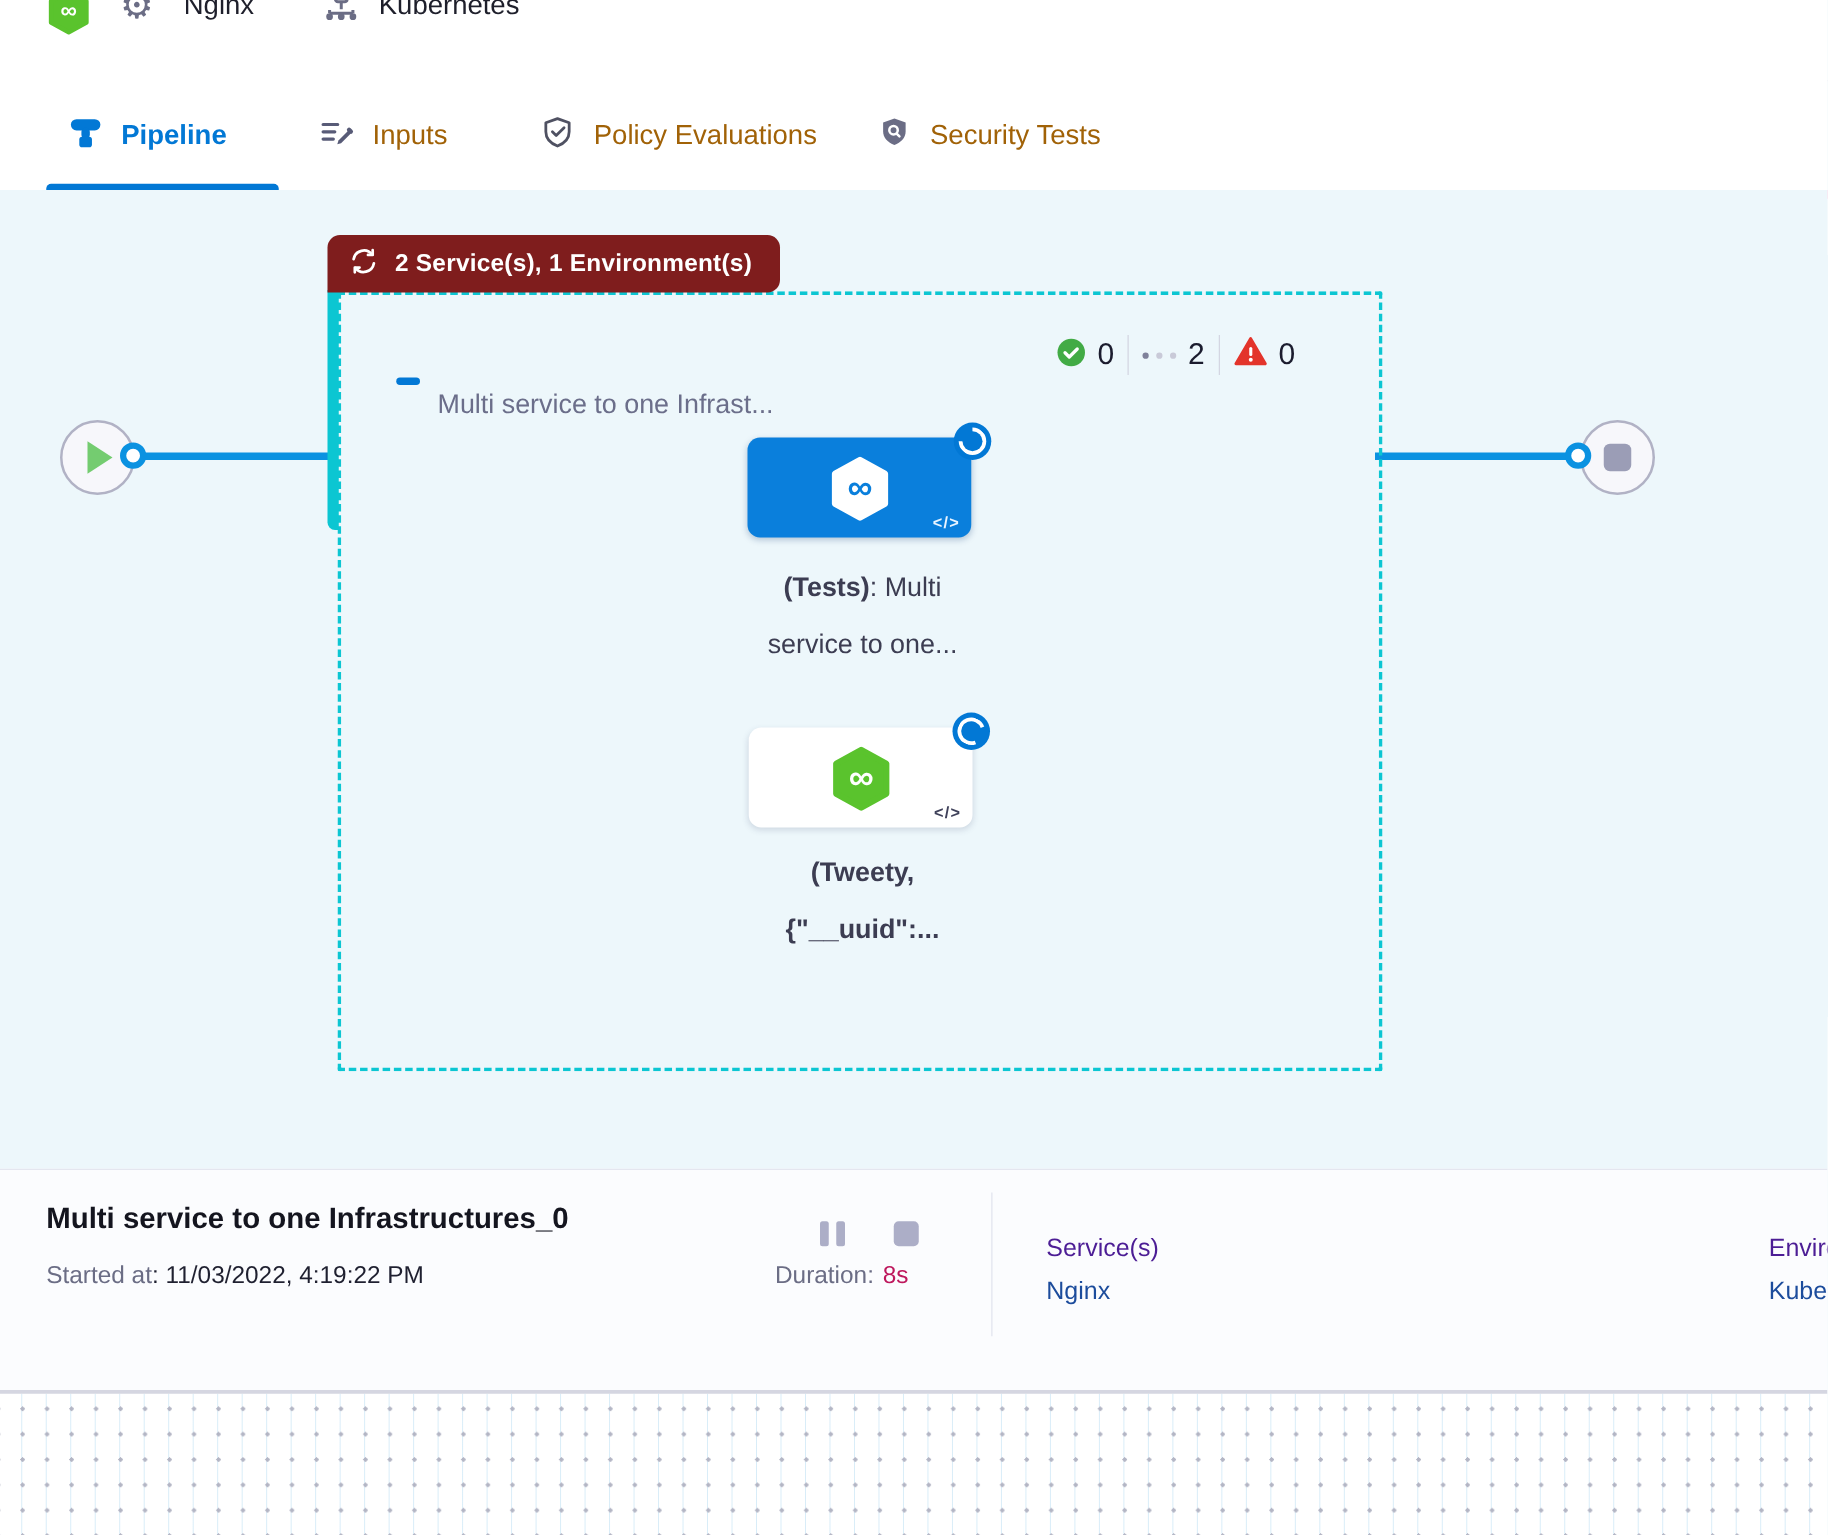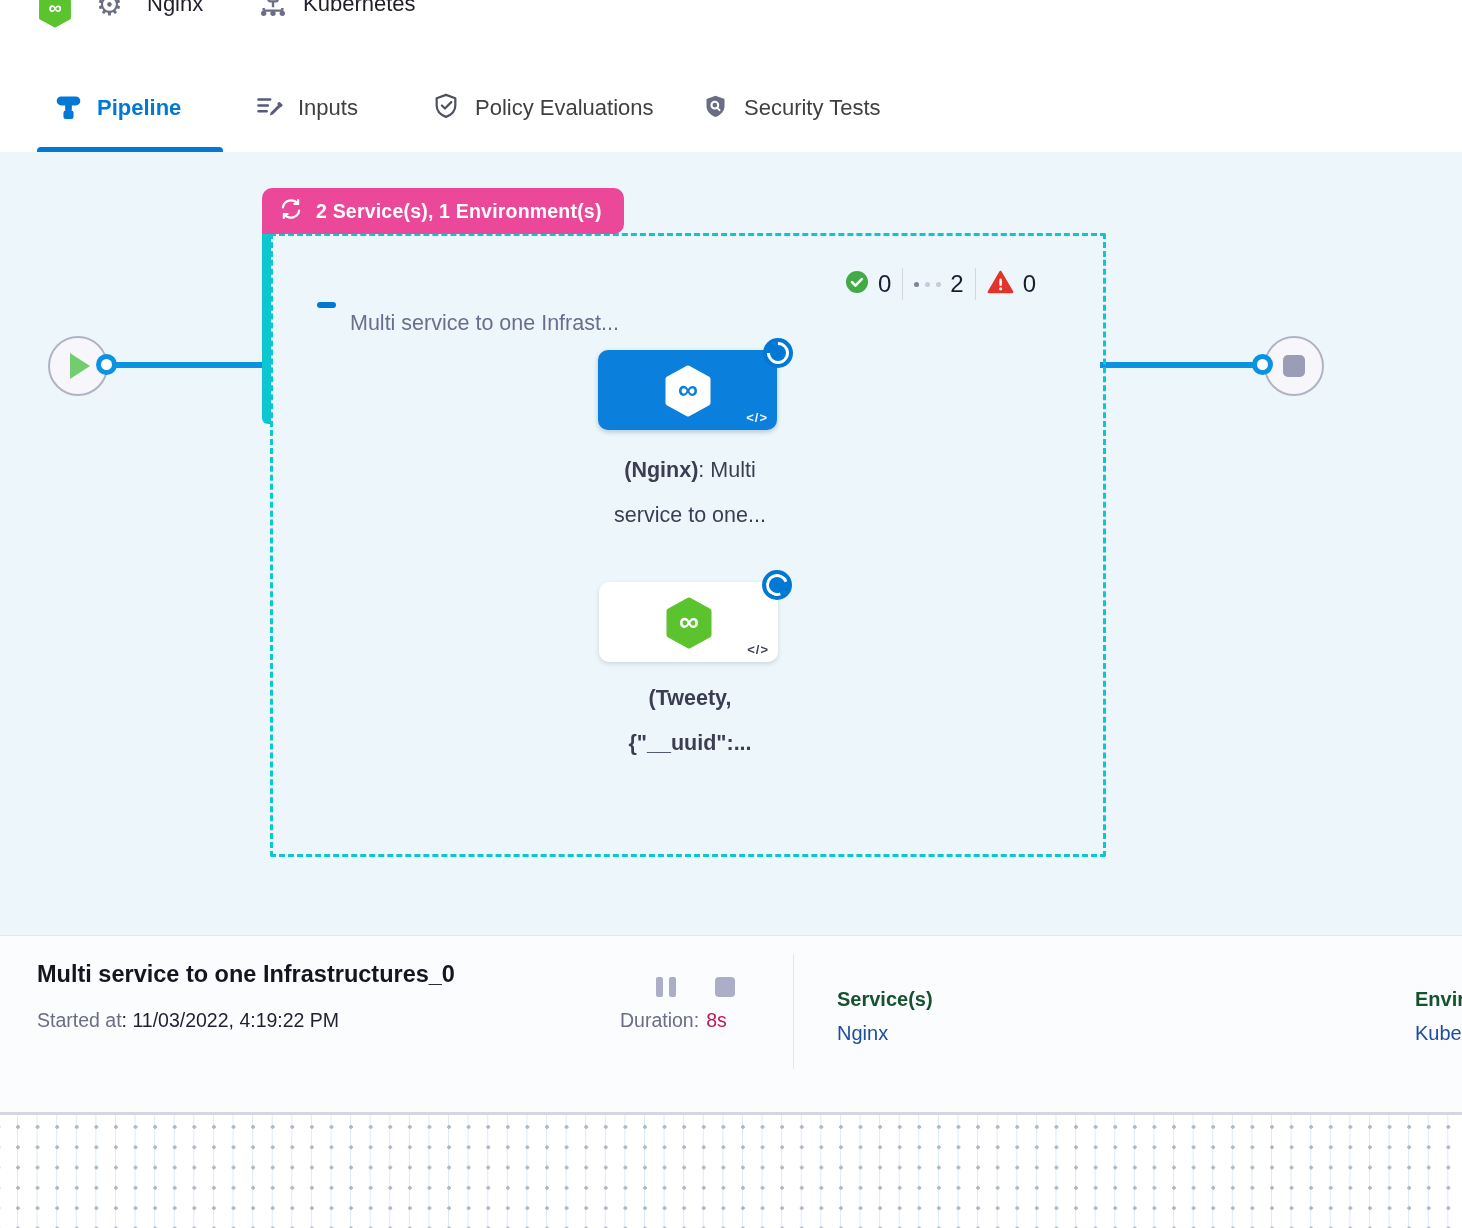--- a/index.html
+++ b/index.html
@@ -11,21 +11,21 @@
   .topbar{position:absolute;top:0;left:0;width:100%;height:64px;background:#fff;border-bottom:1px solid #d9dbe7;}
   .topbar .logo{position:absolute;left:38px;top:-9px;}
   .gear{position:absolute;left:96px;top:-13px;font-size:30px;color:#6b6d85;line-height:36px;}
   .crumb-nginx{position:absolute;left:147px;top:-9px;font-size:22px;font-weight:500;color:#1e1f2b;}
   .k8s-ic{position:absolute;left:257px;top:-10px;}
   .crumb-k8s{position:absolute;left:303px;top:-9px;font-size:22px;font-weight:500;color:#1e1f2b;}
 
   
   .tabbar{position:absolute;top:64px;left:0;width:100%;height:88px;background:#fff;border-bottom:7px solid #f9a8d4;}
   .tab{position:absolute;top:0;height:88px;display:flex;align-items:center;gap:15px;cursor:pointer;}
-  .tab .tlabel{font-size:22px;font-weight:500;color:#404040;}
+  .tab .tlabel{font-size:22px;font-weight:500;color:#a16207;}
   .tab.active .tlabel{color:#0278d5;font-weight:700;}
   .tab-pipeline{left:55px;}
   .tab-inputs{left:255px;}
   .tab-policy{left:432px;justify-content:space-between;}
   .tab-security{left:702px;}
   .tab-underline{position:absolute;left:37px;bottom:0;width:186px;height:5px;background:#0278d5;border-radius:4px 4px 0 0;}
 
   
   .canvas{position:absolute;top:152px;left:0;width:1462px;height:783px;background:#edf7fb;overflow:hidden;}
 
@@ -36,21 +36,21 @@
   .endpoint.a{left:96px;}
   .endpoint.b{left:1252px;}
 
   .node-circle{position:absolute;width:56px;height:56px;border-radius:50%;background:#f7f7fb;border:2px solid #b1b2c5;top:184px;}
   .start-node{left:48px;}
   .end-node{left:1264px;}
   .play-tri{position:absolute;left:20px;top:15px;width:0;height:0;border-style:solid;
             border-width:13px 0 13px 20px;border-color:transparent transparent transparent #74cc70;}
   .stop-sq{position:absolute;left:17px;top:17px;width:22px;height:22px;border-radius:5px;background:#9b9db6;}
 
-  .stage-badge{position:absolute;left:262px;top:36px;height:46px;padding:0 22px 0 16px;background:#ec4899;
+  .stage-badge{position:absolute;left:262px;top:36px;height:46px;padding:0 22px 0 16px;background:#7f1d1d;
                border-radius:10px 10px 10px 0;display:flex;align-items:center;gap:12px;z-index:3;cursor:pointer;}
   .stage-badge .btxt{color:#fff;font-size:19.5px;font-weight:600;letter-spacing:.2px;}
   .stage-strip{position:absolute;left:262px;top:80px;width:9px;height:192px;background:#0cc6d2;border-radius:0 0 0 6px;z-index:2;}
   .stage-box{position:absolute;left:270px;top:81px;width:830px;height:618px;border:3px dashed #0cc6d2;border-radius:2px;z-index:1;}
 
   .stage-title-row{position:absolute;left:317px;top:122px;display:flex;align-items:center;gap:14px;z-index:2;}
   .minus-btn{width:19px;height:6px;background:#0278d5;border-radius:3px;cursor:pointer;}
   .stage-title{font-size:21.5px;font-weight:500;color:#6b6e8a;margin-top:37px;}
 
   .counters{position:absolute;left:845px;top:116px;display:flex;align-items:center;z-index:2;}
@@ -86,21 +86,21 @@
   .started .glabel{color:#6b6d85;margin-top:10px;}
   .ctrl{position:absolute;top:41px;cursor:pointer;}
   .pause-ic{left:656px;width:22px;height:20px;display:flex;gap:6px;}
   .pause-ic i{width:7px;height:20px;background:#acaec7;border-radius:2px;}
   .stop-ic{left:715px;width:20px;height:20px;background:#acaec7;border-radius:4px;}
   .duration{position:absolute;left:620px;top:73px;font-size:19.5px;}
   .duration .glabel{color:#6b6d85;}
   .duration .dval{color:#be185d;margin-left:7px;}
   .fdiv{position:absolute;left:793px;top:18px;width:1px;height:115px;background:#e2e4ee;}
   .fcol{position:absolute;top:52px;white-space:nowrap;}
-  .fcol .flabel{font-size:20px;font-weight:700;color:#14532d;display:block;margin-bottom:11px;}
+  .fcol .flabel{font-size:20px;font-weight:400;color:#4c1d95;display:block;margin-bottom:11px;}
   .fcol .flink{font-size:20px;color:#1c4c9c;cursor:pointer;display:block;}
   .col-svc{left:837px;}
   .col-env{left:1415px;}
 
   
   .grid-area{position:absolute;top:1112px;left:0;width:100%;height:116px;background-color:#ffffff;border-top:3px solid #d5d6e1;
     background-image:
       radial-gradient(circle at 2px 2px,#b4b6c5 1.6px,transparent 1.8px),
       linear-gradient(90deg, rgba(170,214,240,.45) 1px, transparent 1px);
     background-size:19.6px 20.3px,19.6px 100%;
@@ -238,21 +238,21 @@
       <span class="hex">
         <svg width="50" height="52" viewBox="0 0 48 52">
           <polygon points="24,3 44,14 44,38 24,49 4,38 4,14" fill="#ffffff" stroke="#ffffff" stroke-width="5" stroke-linejoin="round"></polygon>
           <text x="24" y="34" text-anchor="middle" font-size="28" font-weight="bold" fill="#0a7fdc">∞</text>
         </svg>
       </span>
       <span class="code-ic">&lt;/&gt;</span>
     </div>
     <div class="spinner sp1"></div>
     <div class="svc-label lab1">
-      <div><b>(Nginx)</b><span>: Multi</span></div>
+      <div><b>(Tests)</b><span>: Multi</span></div>
       <div>service to one...</div>
     </div>
 
     <div class="svc-card card2">
       <span class="hex">
         <svg width="50" height="52" viewBox="0 0 48 52">
           <polygon points="24,3 44,14 44,38 24,49 4,38 4,14" fill="#5ac32d" stroke="#5ac32d" stroke-width="5" stroke-linejoin="round"></polygon>
           <text x="24" y="34" text-anchor="middle" font-size="28" font-weight="bold" fill="#ffffff">∞</text>
         </svg>
       </span>

